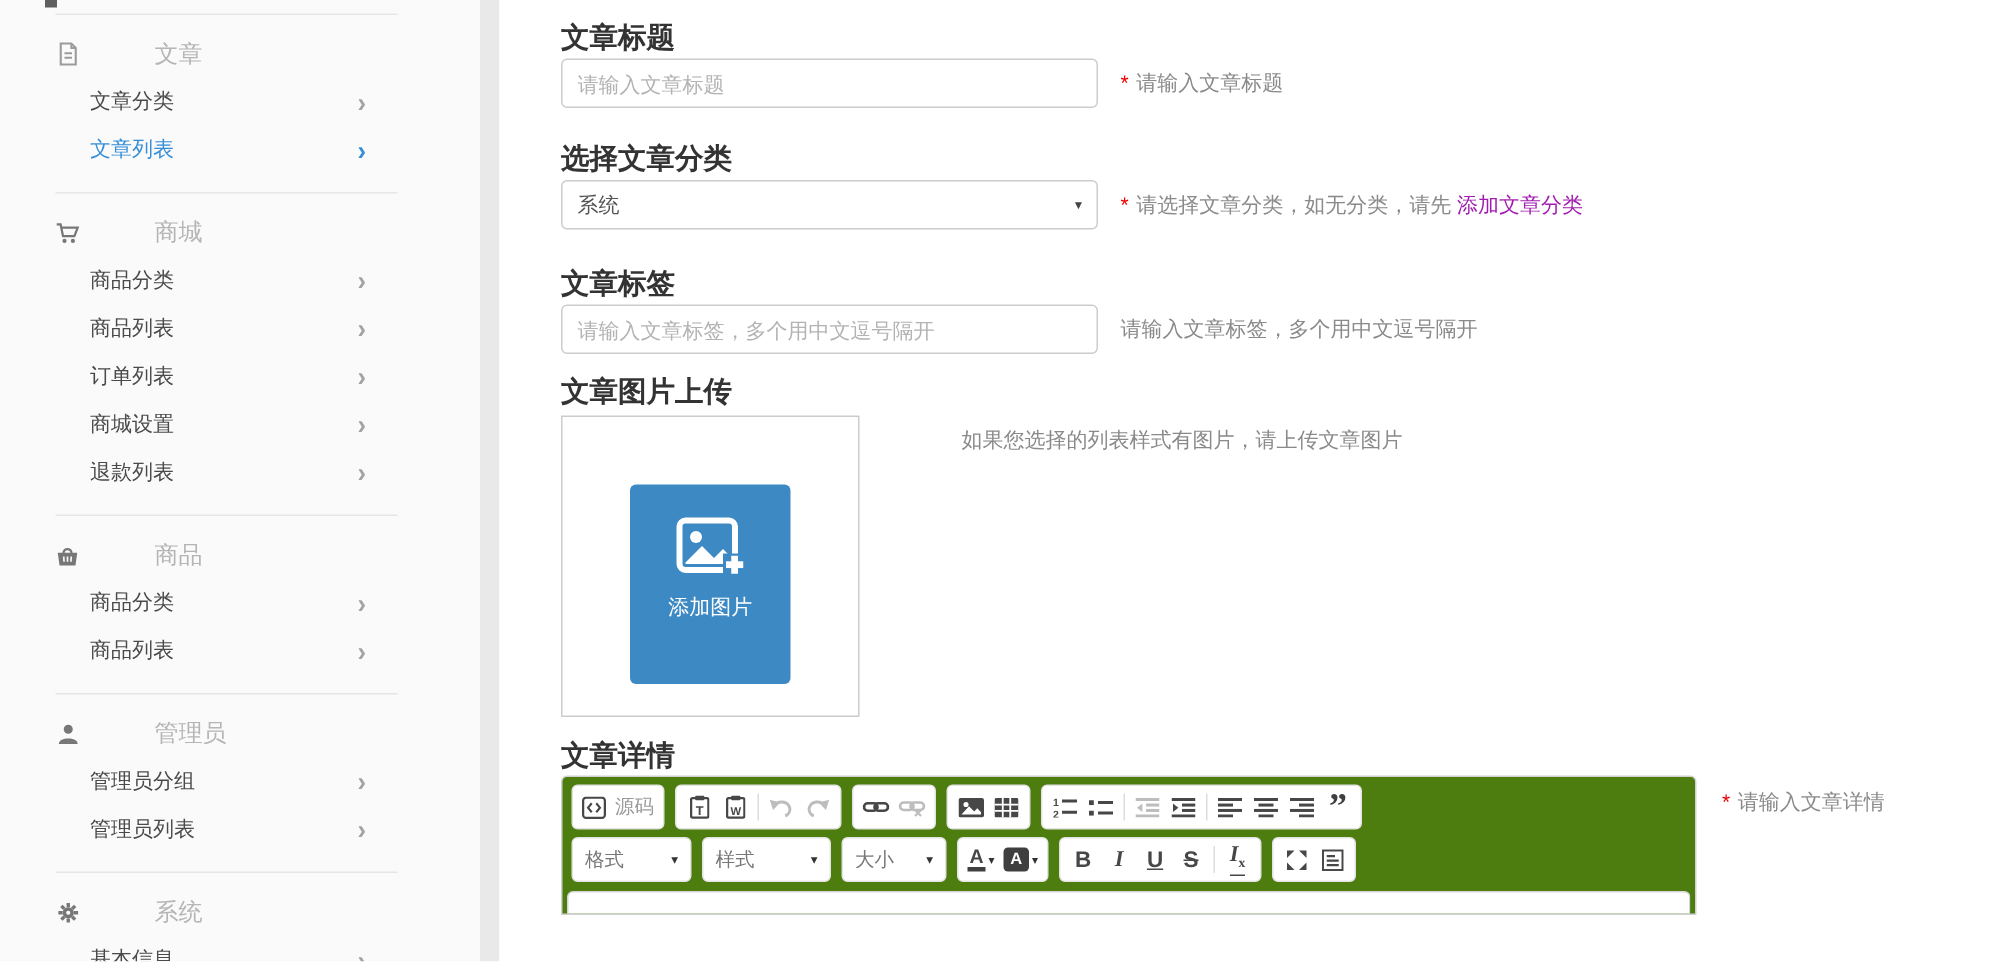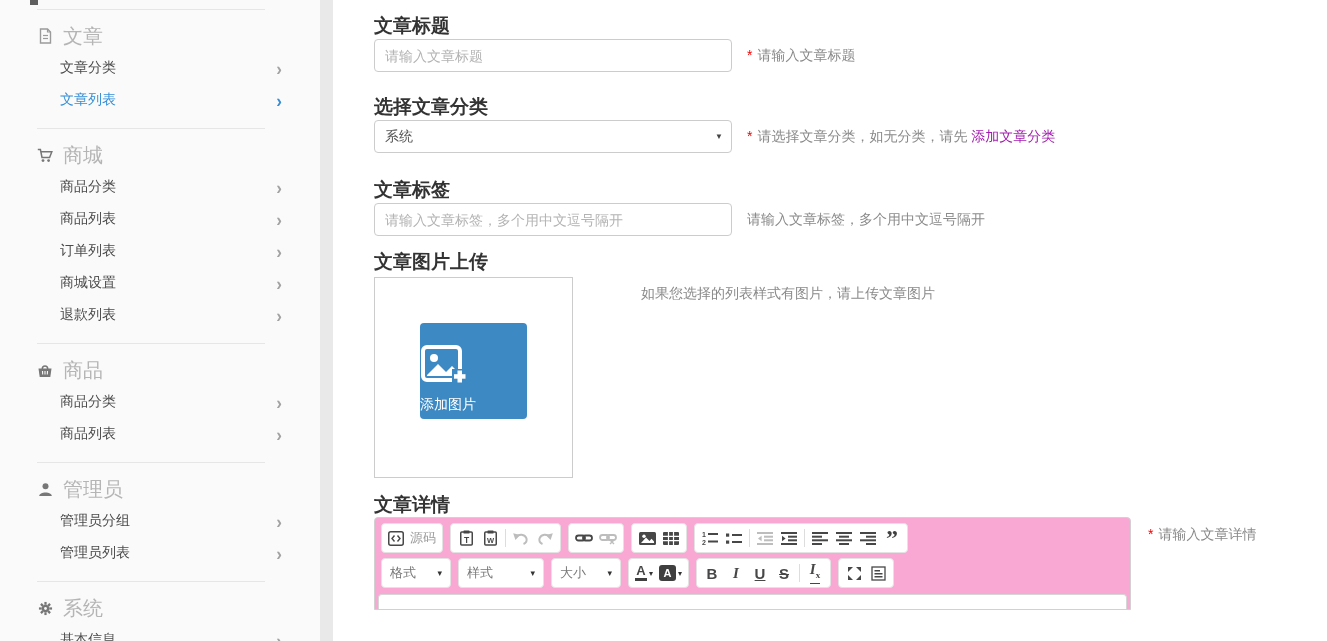--- a/index.html
+++ b/index.html
@@ -17,26 +17,26 @@
     background:#fafafa; padding-top:9px; overflow:hidden;
   }
   .frag { position:absolute; left:30px; top:0; width:8px; height:5px; background:#5f5f5f; }
   .side-gap { position:absolute; left:320px; top:0; width:13px; height:641px; background:#e9e9e9; }
   .side-divider { height:1px; background:#e6e6e6; margin-left:37px; margin-right:55px; }
   .side-divider + .side-section { }
   .side-section .side-divider { margin-top:12px; }
   .sd { margin-top:12px; }
   .side-header {
     margin-top:10px; height:32px; display:flex; align-items:center;
-    padding-left:37px; color:#b5b5b5; font-size:20px; cursor:pointer;
+    padding-left:37px; color:#b5b5b5; font-size:16px; cursor:pointer;gap:40px;
   }
   .side-header .side-icon { width:16px; height:16px; margin-right:10px; display:inline-flex; align-items:center; justify-content:center; }
   .side-item {
     height:32px; display:flex; align-items:center; justify-content:space-between;
-    padding-left:60px; padding-right:38px; font-size:14px; color:#4a4a4a; cursor:pointer;
+    padding-left:60px; padding-right:76px; font-size:14px; color:#4a4a4a; cursor:pointer;
   }
   .side-item .chev { color:#a3a3a3; font-size:17px; line-height:1; font-weight:bold; transform:scaleY(1.1); }
   .side-item.active, .side-item.active .chev { color:#358ed7; }
 
   
   .main { position:absolute; left:333px; top:0; width:994px; height:641px; background:#fff; }
   .main-inner { padding-left:41px; }
 
   .tabs { height:33px; border-bottom:1px solid #ddd; display:flex; align-items:flex-end; }
   .tab {
@@ -70,53 +70,53 @@
   .select-arrow { position:absolute; right:9px; top:12px; font-size:8px; color:#444; pointer-events:none; }
 
   .helper { margin-left:15px; font-size:14px; color:#8a8a8a; white-space:nowrap; }
   .req { color:#ee0000; margin-right:5px; font-size:14px; }
   .hlink { color:#a21caf; cursor:pointer; text-decoration:none; }
 
   
   .upload-row { margin-top:5px; display:flex; align-items:flex-start; }
   .upload-panel { width:199px; height:201px; border:1px solid #ccc; background:#fff; }
   .upload-btn {
-    width:107px; height:96px; margin:45px auto 0; background:#3d89c3; border-radius:4px;
-    display:flex; flex-direction:column; cursor:pointer;
+    width:107px; height:133px; margin:45px auto 0; background:#3d89c3; border-radius:4px;
+    display:flex; flex-direction:column; align-items:center; cursor:pointer;
   }
   .upload-btn .upl-icon { margin-top:21px; }
   .upload-btn .upl-label { margin-top:9px; color:#fff; font-size:14px; }
   .upload-row .helper { margin-top:8px; margin-left:68px; }
 
   
   .editor-row { margin-top:2px; display:flex; align-items:flex-start; }
   .editor {
     width:757px; height:93px; border:1px solid #d1d1d1; border-radius:4px 4px 0 0;
-    background:#f9a8d4; overflow:hidden;
+    background:#4d7c0f; overflow:hidden;
   }
   .tb-row { display:flex; align-items:center; gap:7px; padding:5px 6px 0 6px; }
   .tb-group {
     display:flex; align-items:center; background:#fff; border:1px solid #e3e3e3;
     border-radius:4px; padding:1px 3px; height:30px;
   }
   .tb-btn {
     min-width:24px; height:26px; padding:0 3px; display:flex; align-items:center; justify-content:center;
     color:#474747; cursor:pointer; border-radius:3px; font-size:14px;
   }
   .tb-btn.disabled { color:#bdbdbd; cursor:default; }
   .tb-sep { width:1px; height:18px; background:#ddd; margin:0 3px; }
   .tb-label { margin-left:6px; color:#9a9a9a; font-size:13px; }
   .quote-glyph { font-family:"Liberation Serif", serif; font-weight:bold; font-size:24px; line-height:14px; height:14px; color:#3f3f3f; }
   .tb-combo {
     display:flex; align-items:center; justify-content:space-between; background:#fff;
     border:1px solid #e3e3e3; border-radius:4px; height:30px; padding:0 8px;
     font-size:13px; color:#777; cursor:pointer;
   }
   .combo-arrow { font-size:9px; color:#333; margin-left:8px; }
-  .w-format { width:70px; } .w-styles { width:86px; } .w-size { width:70px; }
+  .w-format { width:80px; } .w-styles { width:86px; } .w-size { width:70px; }
   .bi { font-weight:bold; font-size:15px; }
   .it { font-family:"Liberation Serif", serif; font-style:italic; }
   .un { text-decoration:underline; }
   .st { text-decoration:line-through; }
   .rmf { font-family:"Liberation Serif", serif; font-style:italic; font-weight:bold; font-size:15px; border-bottom:1.5px solid #474747; line-height:15px; }
   .rmf sub { font-size:9px; font-style:normal; }
   .color-a { display:flex; flex-direction:column; align-items:center; line-height:12px; }
   .color-a .a-letter { font-weight:bold; font-size:13px; }
   .color-a .a-bar { width:12px; height:3px; background:#3f3f3f; margin-top:1px; }
   .bg-a {

